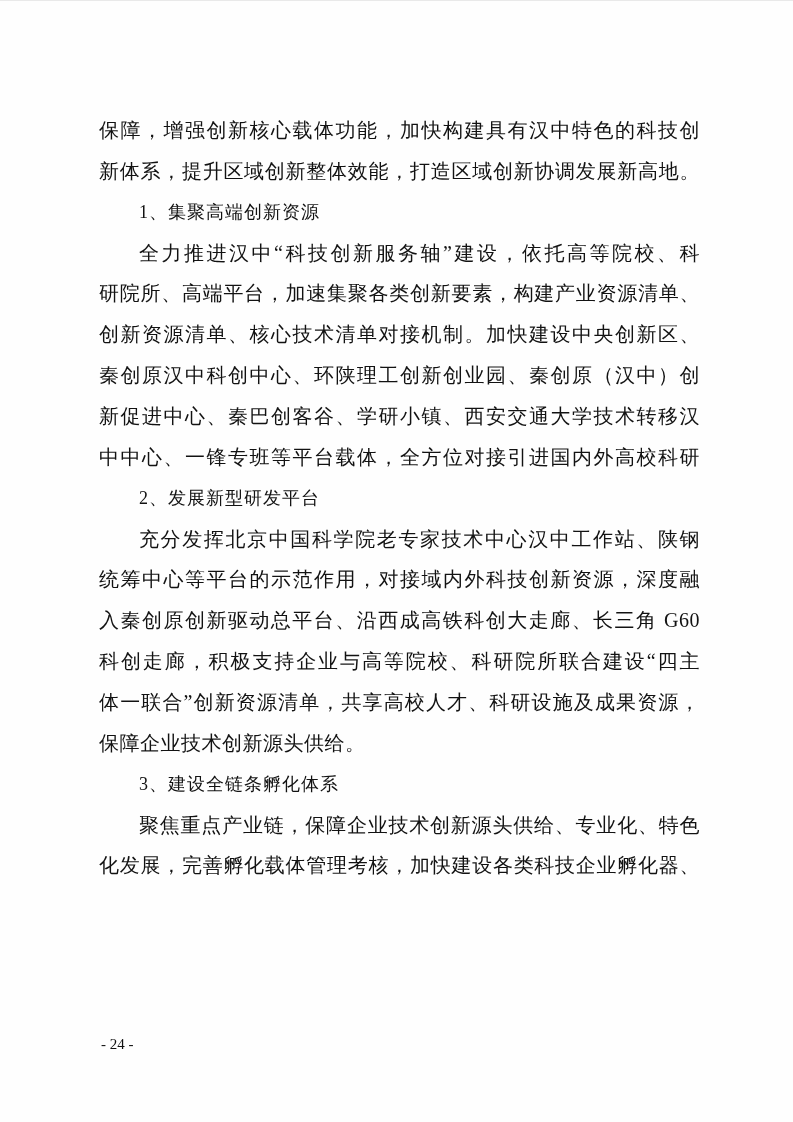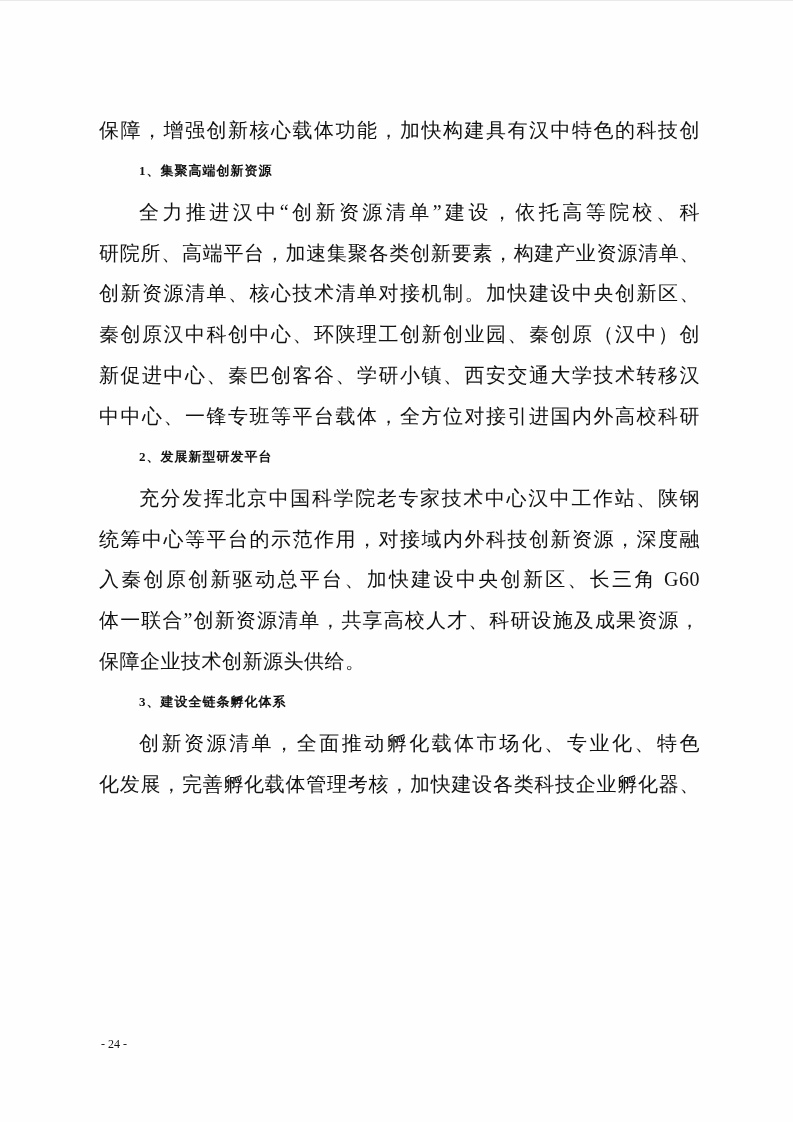--- a/index.html
+++ b/index.html
@@ -37,51 +37,53 @@
     text-align: justify;
     text-align-last: justify;
   }
   .line.short {
     text-align: left;
   }
   .line.indent {
     padding-left: 40px;
   }
   .line.heading {
-    font-weight: 700;
-    font-size: 13px;
+    font-weight: 400;
+    font-size: 18px;
     letter-spacing: 1px;
   }
   .page-number {
     position: absolute;
     left: 101px;
     top: 1031px;
-    font-size: 12px;
+    font-size: 15px;
     line-height: 24px;
     color: #111111;
     font-family: "Liberation Serif", serif;
   }
 </style>
 </head>
 <body>
 
 <div class="page">
   <div class="text-block">
       <div class="line fill">保障，增强创新核心载体功能，加快构建具有汉中特色的科技创</div>
+      <div class="line fill">新体系，提升区域创新整体效能，打造区域创新协调发展新高地。</div>
       <div class="line heading indent short">1、集聚高端创新资源</div>
-      <div class="line indent fill">全力推进汉中“创新资源清单”建设，依托高等院校、科</div>
+      <div class="line indent fill">全力推进汉中“科技创新服务轴”建设，依托高等院校、科</div>
       <div class="line fill">研院所、高端平台，加速集聚各类创新要素，构建产业资源清单、</div>
       <div class="line fill">创新资源清单、核心技术清单对接机制。加快建设中央创新区、</div>
       <div class="line fill">秦创原汉中科创中心、环陕理工创新创业园、秦创原（汉中）创</div>
       <div class="line fill">新促进中心、秦巴创客谷、学研小镇、西安交通大学技术转移汉</div>
       <div class="line fill">中中心、一锋专班等平台载体，全方位对接引进国内外高校科研</div>
       <div class="line heading indent short">2、发展新型研发平台</div>
       <div class="line indent fill">充分发挥北京中国科学院老专家技术中心汉中工作站、陕钢</div>
       <div class="line fill">统筹中心等平台的示范作用，对接域内外科技创新资源，深度融</div>
-      <div class="line fill">入秦创原创新驱动总平台、加快建设中央创新区、长三角 G60</div>
+      <div class="line fill">入秦创原创新驱动总平台、沿西成高铁科创大走廊、长三角 G60</div>
+      <div class="line fill">科创走廊，积极支持企业与高等院校、科研院所联合建设“四主</div>
       <div class="line fill">体一联合”创新资源清单，共享高校人才、科研设施及成果资源，</div>
       <div class="line short">保障企业技术创新源头供给。</div>
       <div class="line heading indent short">3、建设全链条孵化体系</div>
-      <div class="line indent fill">创新资源清单，全面推动孵化载体市场化、专业化、特色</div>
+      <div class="line indent fill">聚焦重点产业链，保障企业技术创新源头供给、专业化、特色</div>
       <div class="line fill">化发展，完善孵化载体管理考核，加快建设各类科技企业孵化器、</div>
     </div>
   <div class="page-number">- 24 -</div>
 </div>
 
 </body></html>

